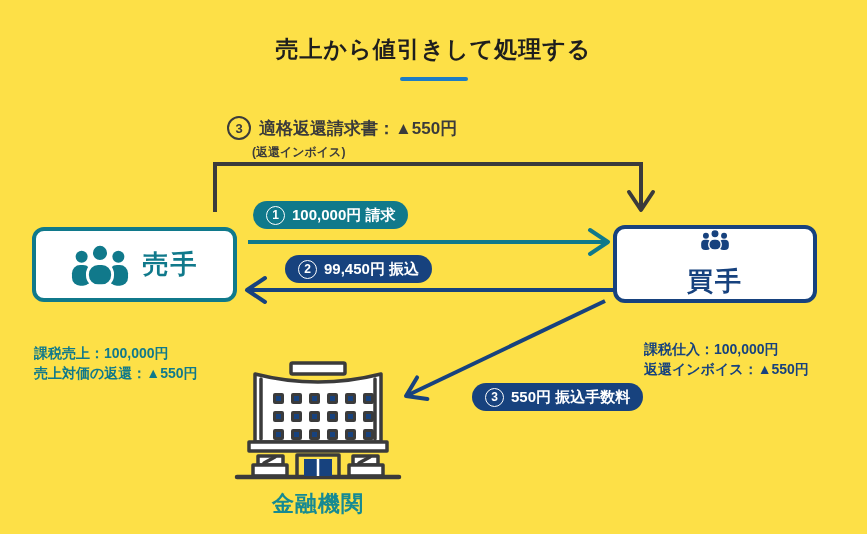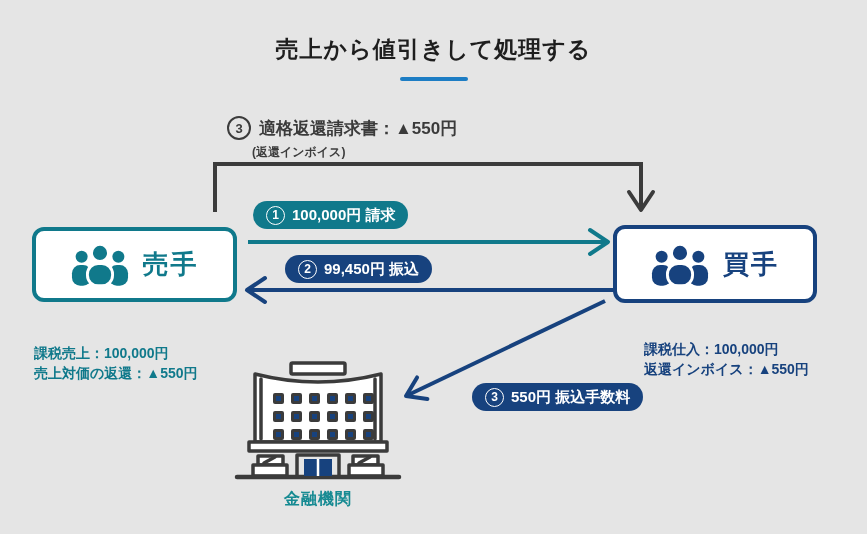--- a/index.html
+++ b/index.html
@@ -1,53 +1,53 @@
 <!DOCTYPE html>
 <html><head>
 <meta charset="utf-8">
 <style>
   html,body{margin:0;padding:0;background:#fff;}
   .canvas{
-    position:relative;width:867px;height:534px;background:#e5e5e5;overflow:hidden;
+    position:relative;width:867px;height:534px;background:#fde047;overflow:hidden;
     font-family:"Liberation Sans","DejaVu Sans",sans-serif;
   }
   .abs{position:absolute;}
   
   .title{left:0;right:0;top:34px;text-align:center;font-size:23px;font-weight:bold;
          color:#1e1e1e;letter-spacing:1px;}
   .title-underline{left:400px;top:77px;width:68px;height:4px;background:#1d7dc4;border-radius:2px;}
   
   .ret-label{left:227px;top:116px;display:flex;align-items:center;gap:8px;
              color:#3b3b3b;font-weight:bold;font-size:17px;white-space:nowrap;}
   .circ-gray{width:20px;height:20px;border:2px solid #3b3b3b;border-radius:50%;
              display:flex;align-items:center;justify-content:center;font-size:13px;flex:0 0 auto;}
   .ret-note{left:252px;top:144px;font-size:12px;font-weight:bold;color:#3b3b3b;text-align:center;}
   
   .overlay{left:0;top:0;width:867px;height:534px;pointer-events:none;}
   
   .box{display:flex;align-items:center;justify-content:center;gap:14px;
        background:#fff;border-radius:12px;}
   .seller-box{left:32px;top:227px;width:197px;height:67px;border:4px solid #10798b;color:#10798b;}
-  .buyer-box{left:613px;top:225px;width:196px;height:70px;border:4px solid #17427e;color:#17427e;}
+  .buyer-box{left:613px;top:225px;width:196px;height:70px;border:4px solid #17427e;color:#17427e;flex-direction:column;}
   .box-label{font-size:26px;font-weight:bold;letter-spacing:2px;}
   .sub{font-size:14px;font-weight:bold;line-height:20px;white-space:nowrap;}
   .seller-sub{left:34px;top:307px;color:#10798b;margin-top:36px;}
   .buyer-sub{left:644px;top:310px;color:#17427e;margin-top:29px;}
   
   .badge{height:28px;display:flex;align-items:center;gap:7px;padding:0 13px;border-radius:15px;
          color:#fff;font-size:15px;font-weight:bold;white-space:nowrap;}
   .badge .circ{width:17px;height:17px;border:1.6px solid #fff;border-radius:50%;
                display:flex;align-items:center;justify-content:center;font-size:12px;flex:0 0 auto;}
   .badge-billing{left:253px;top:201px;background:#10798b;}
   .badge-transfer{left:285px;top:255px;background:#17427e;}
   .badge-fee{left:472px;top:383px;background:#17427e;}
   
   .bank-icon{left:233px;top:360px;}
   .bank-label{left:233px;top:489px;width:170px;text-align:center;
-              font-size:16px;font-weight:bold;color:#168a92;letter-spacing:1px;}
+              font-size:22px;font-weight:bold;color:#168a92;letter-spacing:1px;}
 </style>
 </head>
 <body>
 
 <div class="canvas">
 
   <div class="abs title">売上から値引きして処理する</div>
   <div class="abs title-underline"></div>
 
   <div class="abs ret-label">

